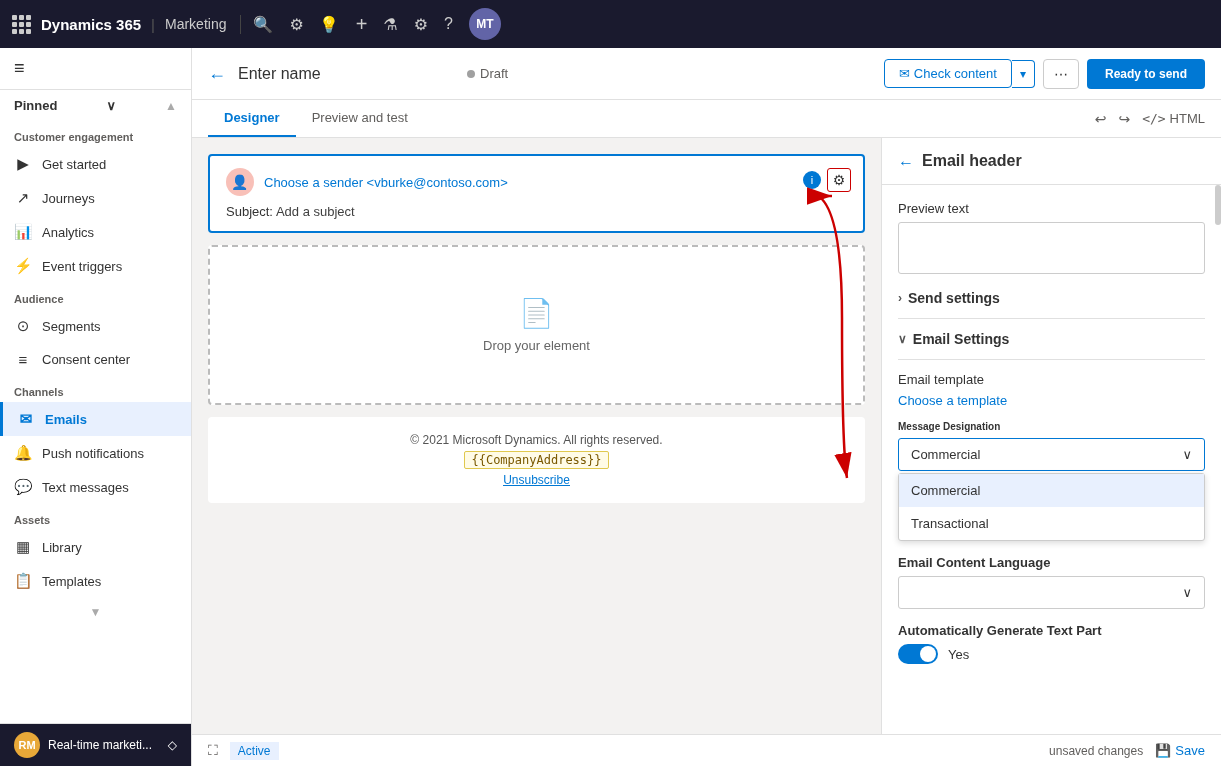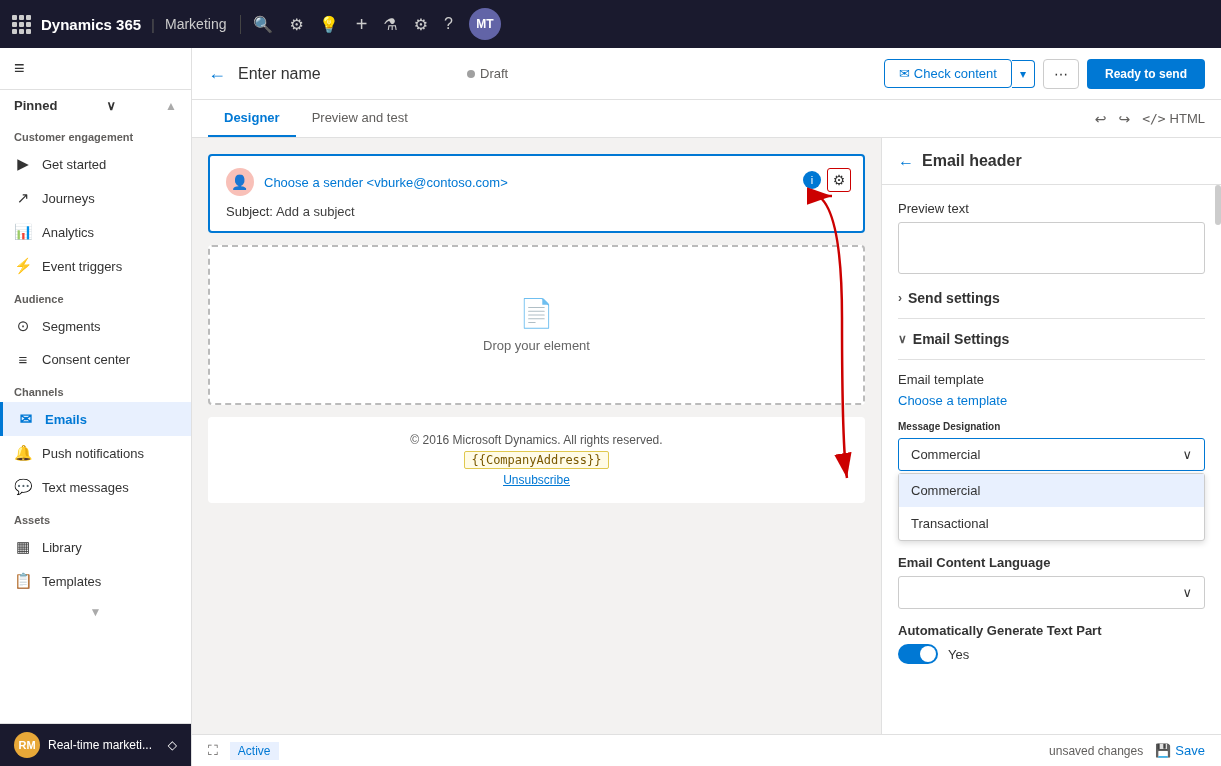--- a/index.html
+++ b/index.html
@@ -724,21 +724,21 @@
             <span class="subject-link">Add a subject</span>
           </div>
         </div>
 
         <div class="drop-zone">
           <div class="drop-icon">📄</div>
           <span>Drop your element</span>
         </div>
 
         <div class="email-footer">
-          <div>© 2016 Microsoft Dynamics. All rights reserved.</div>
+          <div>© 2021 Microsoft Dynamics. All rights reserved.</div>
           <div style="margin-top:4px;">
             <span class="company-address-tag">{{CompanyAddress}}</span>
           </div>
           <div style="margin-top:4px;text-decoration:underline;">
             <span class="unsubscribe-link">Unsubscribe</span>
           </div>
         </div>
 
       </div>
 

